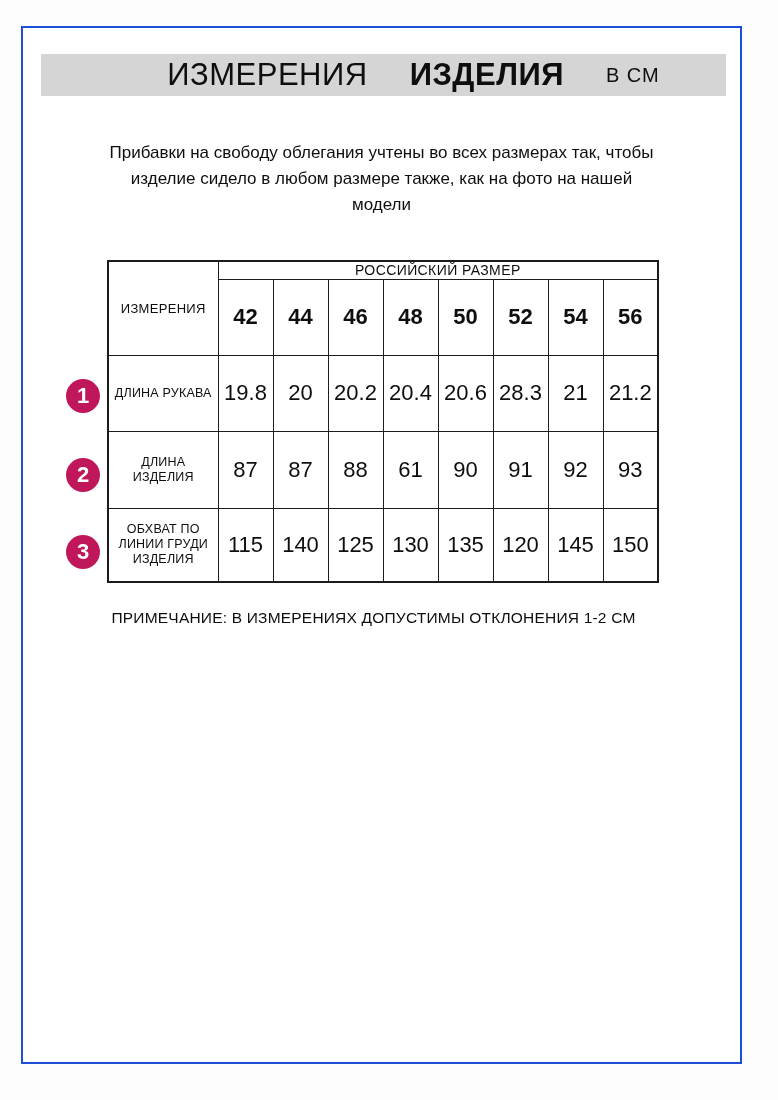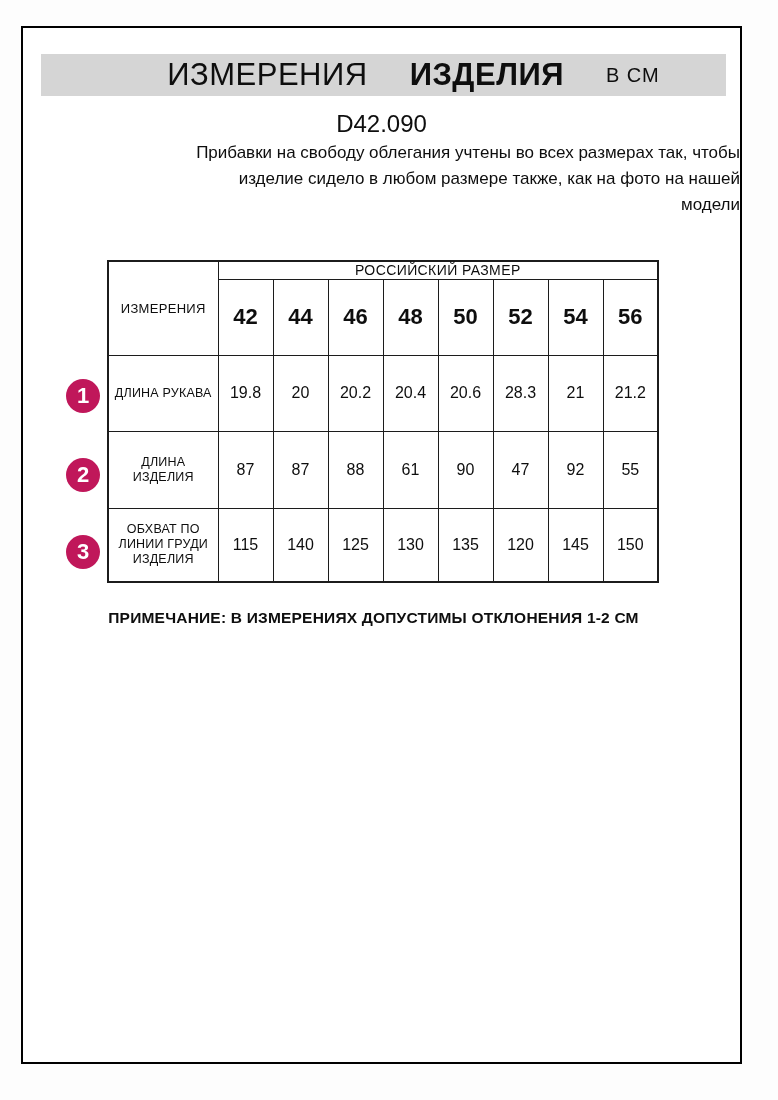--- a/index.html
+++ b/index.html
@@ -16,21 +16,21 @@
     background: #fdfdfd;
     overflow: hidden;
   }
   .sheet {
     position: absolute;
     left: 21px;
     top: 26px;
     width: 717px;
     height: 1034px;
     background: #ffffff;
-    border: 2px solid #000000;
+    border: 2px solid #1d4ed8;
     box-sizing: content-box;
   }
   .title-bar {
     position: absolute;
     left: 18px;
     top: 26px;
     width: 685px;
     height: 42px;
     background: var(--header-bg, #d5d5d5);
     display: flex;
@@ -63,21 +63,21 @@
     top: 82px;
     text-align: center;
     font-size: 24px;
     font-weight: 400;
   }
   .description {
     position: absolute;
     left: 0;
     right: 0;
     top: 112px;
-    text-align: right;
+    text-align: center;
     font-size: 17px;
     line-height: 26px;
     white-space: pre-line;
   }
   table.size-chart {
     position: absolute;
     left: 84px;
     top: 232px;
     width: 550px;
     border-collapse: collapse;
@@ -113,31 +113,31 @@
     font-weight: 700;
   }
   th.rowlabel {
     font-size: 12.5px;
     font-weight: 400;
     white-space: pre-line;
     line-height: 15px;
     letter-spacing: 0.2px;
   }
   td.val {
-    font-size: 16px;
+    font-size: 22px;
     font-weight: 400;
   }
   .note {
     position: absolute;
     left: 0;
     right: 16px;
     top: 581px;
     text-align: center;
     font-size: 15.5px;
-    font-weight: 700;
+    font-weight: 400;
     letter-spacing: 0.2px;
   }
   .row-marker {
     position: absolute;
     left: 43px;
     width: 34px;
     height: 34px;
     border-radius: 50%;
     background: var(--accent, #c0175a);
     color: #ffffff;
@@ -156,21 +156,20 @@
 
 <div class="canvas">
   <div class="sheet">
 
     <div class="title-bar">
       <span class="title-main">ИЗМЕРЕНИЯ</span>
       <span class="title-strong">ИЗДЕЛИЯ</span>
       <span class="title-units">В СМ</span>
     </div>
 
-    <div class="model-code">D42.090</div>
 
     <div class="description">Прибавки на свободу облегания учтены во всех размерах так, чтобы
 изделие сидело в любом размере также, как на фото на нашей
 модели</div>
 
     <table class="size-chart">
       <colgroup>
         <col class="col-label">
         <col class="col-size">
           <col class="col-size">
@@ -208,23 +207,23 @@
           <td class="val">21.2</td>
         </tr>
         <tr class="r-data2">
           <th class="rowlabel">ДЛИНА
 ИЗДЕЛИЯ</th>
           <td class="val">87</td>
           <td class="val">87</td>
           <td class="val">88</td>
           <td class="val">61</td>
           <td class="val">90</td>
-          <td class="val">47</td>
+          <td class="val">91</td>
           <td class="val">92</td>
-          <td class="val">55</td>
+          <td class="val">93</td>
         </tr>
         <tr class="r-data3">
           <th class="rowlabel">ОБХВАТ ПО
 ЛИНИИ ГРУДИ
 ИЗДЕЛИЯ</th>
           <td class="val">115</td>
           <td class="val">140</td>
           <td class="val">125</td>
           <td class="val">130</td>
           <td class="val">135</td>

